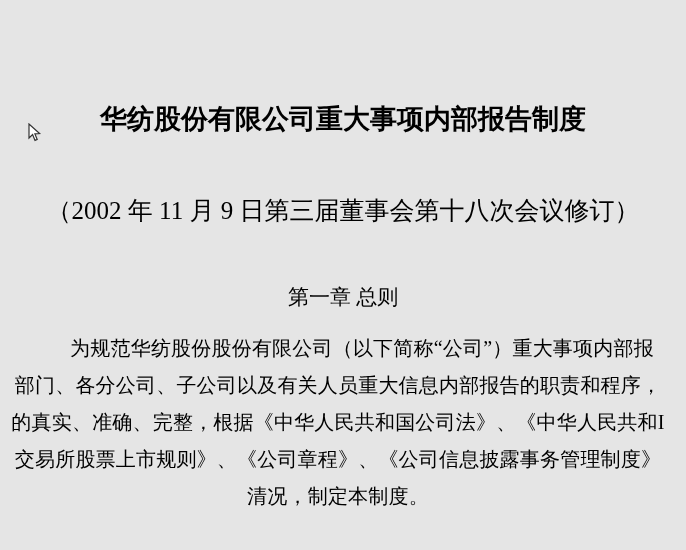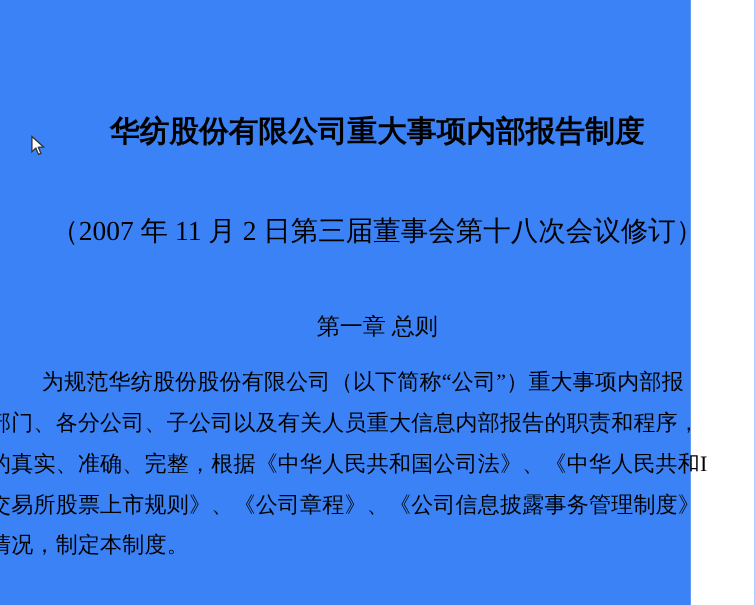--- a/index.html
+++ b/index.html
@@ -11,23 +11,23 @@
     height: 550px;
     background: #ffffff;
     font-family: "Liberation Serif", "DejaVu Serif", serif;
     color: #000000;
     overflow: hidden;
     position: relative;
   }
 
   .page {
     position: relative;
-    width: 628px;
+    width: 686px;
     height: 550px;
-    background: #3b82f6;
+    background: #e5e5e5;
   }
 
   .doc-title {
     position: absolute;
     top: 100px;
     left: 0;
     width: 686px;
     text-align: center;
     font-size: 27px;
     font-weight: bold;
@@ -64,20 +64,21 @@
     top: 330px;
     left: 0;
     width: 686px;
   }
 
   .body-line {
     font-size: 20px;
     line-height: 37px;
     white-space: nowrap;
     letter-spacing: 0.2px;
+    text-align: center;
   }
 
   .body-line.first {
     text-indent: 32px;
     padding-left: 6px;
   }
 
   .body-line.overflow {
     margin-left: -10px;
   }
@@ -92,21 +93,21 @@
     pointer-events: none;
   }
 </style>
 </head>
 <body>
 
 <div class="page">
 
   <div class="doc-title">华纺股份有限公司重大事项内部报告制度</div>
 
-  <div class="doc-subtitle">（2007 年 11 月 2 日第三届董事会第十八次会议修订）</div>
+  <div class="doc-subtitle">（2002 年 11 月 9 日第三届董事会第十八次会议修订）</div>
 
   <div class="chapter-heading">第一章  总则</div>
 
   <div class="body-block">
     <div class="body-line first">为规范华纺股份股份有限公司（以下简称“公司”）重大事项内部报</div>
     <div class="body-line overflow">部门、各分公司、子公司以及有关人员重大信息内部报告的职责和程序，</div>
     <div class="body-line overflow">的真实、准确、完整，根据《中华人民共和国公司法》、《中华人民共和I</div>
     <div class="body-line overflow">交易所股票上市规则》、《公司章程》、《公司信息披露事务管理制度》</div>
     <div class="body-line overflow">清况，制定本制度。</div>
   </div>

